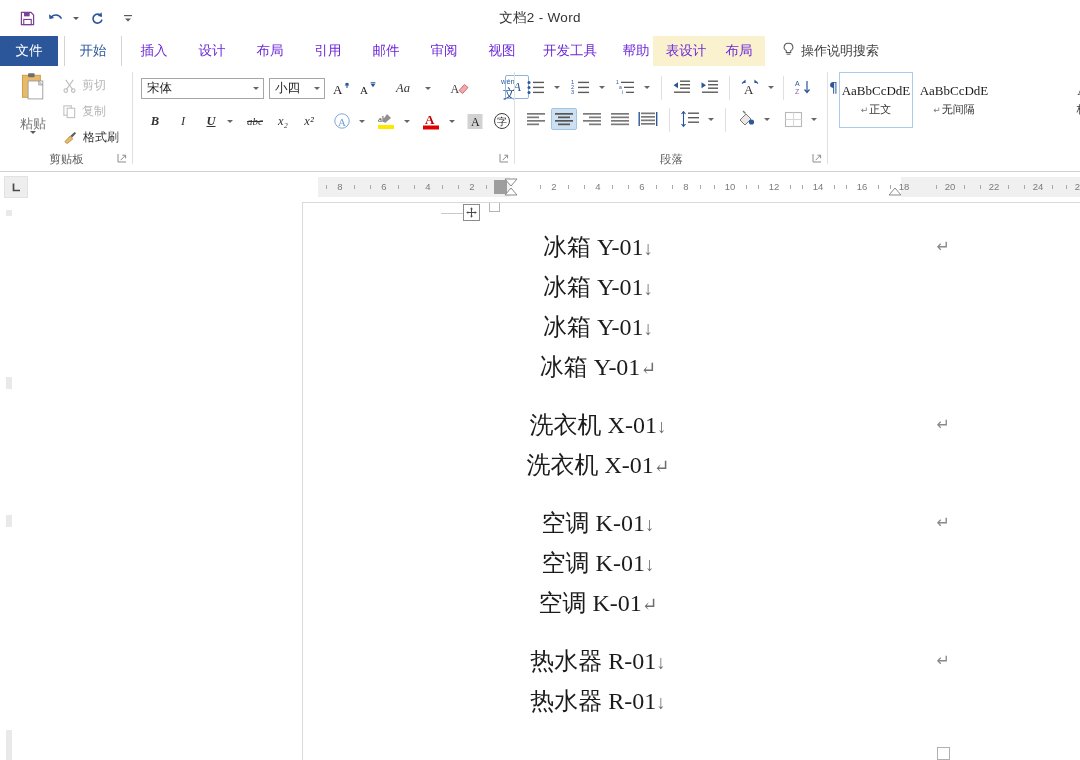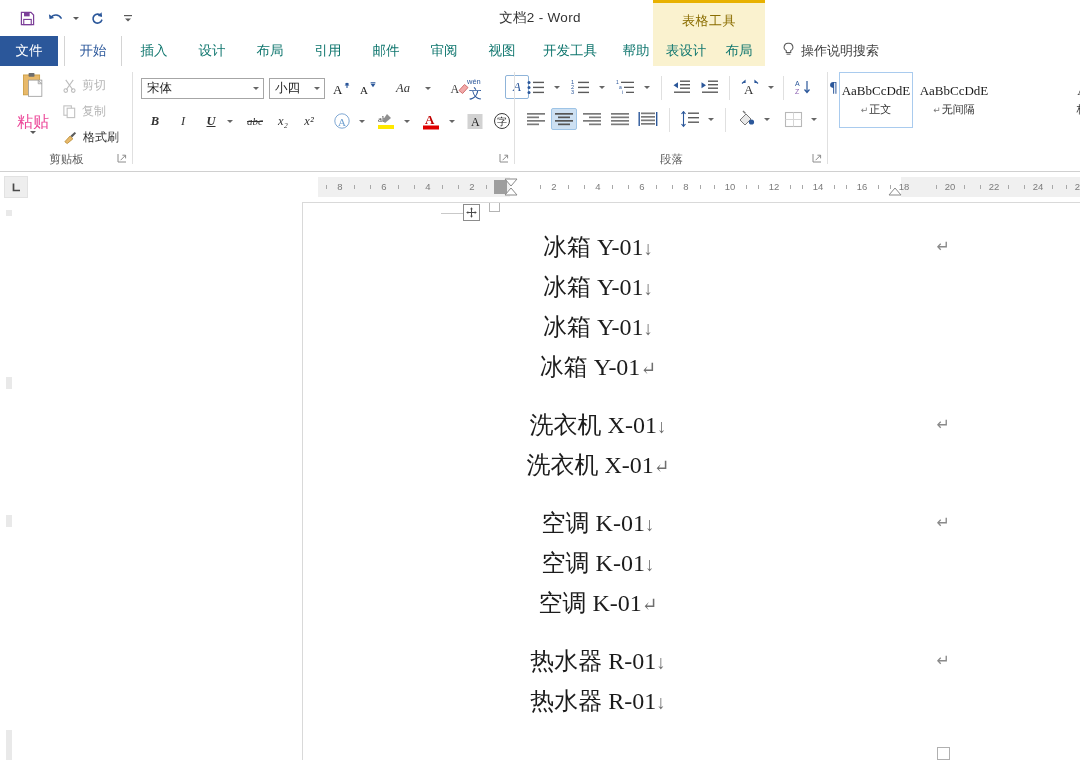--- a/index.html
+++ b/index.html
@@ -45,21 +45,21 @@
   .tabstrip {
     position: absolute; left: 0; top: 36px; width: 1080px; height: 30px;
     background: #ffffff; border-bottom: 5px solid #eab308; font-family: Liberation Serif, serif;
   }
   .ctx-tabs-bg {
     position: absolute; left: 653px; top: 0; width: 112px; height: 30px;
     background: #faf2cf;
   }
   .tab {
     position: absolute; top: 0; height: 30px; display: flex; align-items: center; justify-content: center;
-    font-size: 13.5px; color: #0f766e; cursor: pointer; box-sizing: border-box; white-space: nowrap;
+    font-size: 13.5px; color: #6d28d9; cursor: pointer; box-sizing: border-box; white-space: nowrap;
   }
   .tab.file { background: #2b579a; color: #ffffff; }
   .tab.active {
     color: #2b579a; background: #ffffff;
     border-left: 1px solid #d4d4d4; border-right: 1px solid #d4d4d4;
     border-bottom: 1px solid #ffffff; height: 31px;
   }
   .tellme { position: absolute; top: 0; height: 30px; display: flex; align-items: center; gap: 6px; cursor: pointer; }
   .tellme-label { font-size: 13px; color: #3b3b3b; }
 
@@ -75,21 +75,21 @@
     position: absolute; bottom: 4px; left: 0; width: 100%; text-align: center;
     font-size: 11.5px; color: #606060;
   }
   .dialog-launcher { position: absolute; bottom: 4px; cursor: pointer; }
 
   
   .paste-btn {
     position: absolute; left: 10px; top: 6px; width: 46px; height: 80px;
     display: flex; flex-direction: column; align-items: center; cursor: pointer;
   }
-  .paste-label { font-size: 16px; color: #ec4899; margin-top: 12px; }
+  .paste-label { font-size: 13px; color: #737373; margin-top: 12px; }
   .paste-caret { margin-top: 1px; }
   .cb-item {
     position: absolute; display: flex; align-items: center; gap: 5px; height: 22px; cursor: pointer;
   }
   .cb-item .lbl { font-size: 12px; color: #333; }
   .cb-item.disabled .lbl { color: #b6b6b6; text-align: right; }
 
   
   .rbtn {
     position: absolute; display: flex; align-items: center; justify-content: center;
@@ -184,23 +184,20 @@
   }
   .gap { height: 18px; }
 </style>
 </head>
 <body>
 
 <div id="app">
 
   <div class="titlebar">
 
-    <div class="ctx-group">
-      <div class="ctx-group-label">表格工具</div>
-    </div>
 
     <div class="doc-title">文档2  -  Word</div>
 
     <div class="qat">
       <div class="qat-btn" title="保存">
         <svg width="15" height="15" viewBox="0 0 16 16">
           <path d="M1.5 1.5h10.2L14.5 4.3v10.2h-13z" fill="none" stroke="#7c3f99" stroke-width="1.3"></path>
           <rect x="4.3" y="1.5" width="6" height="4.2" fill="#7c3f99"></rect>
           <rect x="4" y="9" width="8" height="5.5" fill="none" stroke="#7c3f99" stroke-width="1.2"></rect>
         </svg>
@@ -346,21 +343,21 @@
           <span class="mini-caret"></span>
         </div>
 
       <div class="rbtn" style="left:314px; top:12px; width:26px; height:21px;">
         <svg width="20" height="17" viewBox="0 0 20 17">
           <text x="0.5" y="13" font-family="Liberation Serif, serif" font-size="12" fill="#3a3a3a">A</text>
           <path d="M9 10.5 L14.5 4.5 L18 7.5 L12.6 13.5 Z" fill="#f1a9a9" stroke="#c66" stroke-width="0.9"></path>
         </svg>
       </div>
 
-      <div class="rbtn" style="left:328px; top:8px; width:28px; height:28px;text-decoration:underline;">
+      <div class="rbtn" style="left:362px; top:8px; width:28px; height:28px;text-decoration:underline;">
         <svg width="24" height="26" viewBox="0 0 24 26">
           <text x="4" y="9" font-family="Liberation Sans, sans-serif" font-size="7.5" fill="#2b579a">wén</text>
           <text x="6" y="23" font-family="Liberation Sans, sans-serif" font-size="13" fill="#2b579a">文</text>
         </svg>
       </div>
 
       <div class="rbtn" style="left:372px; top:9px; width:24px; height:24px; border:1px solid #8fb4d9;">
         <span class="t" style="font-size:13px; color:#2b579a;">A</span>
       </div>
 

